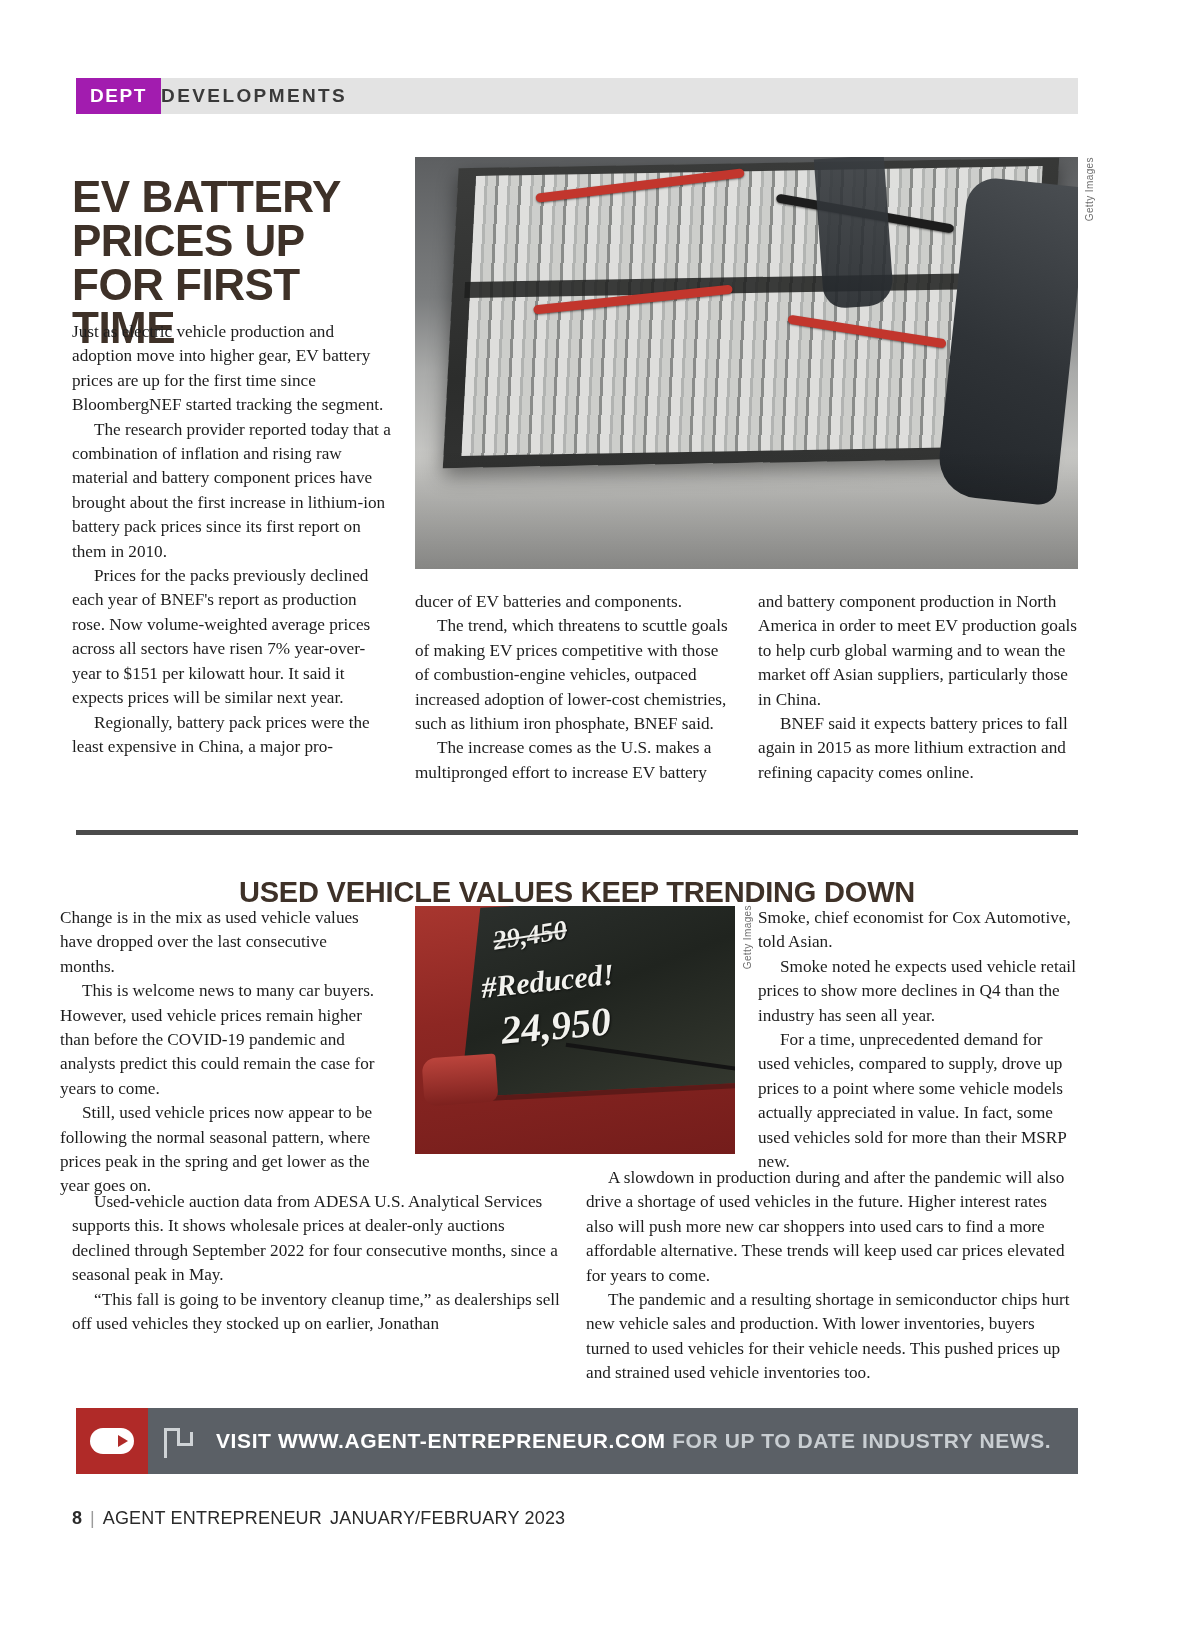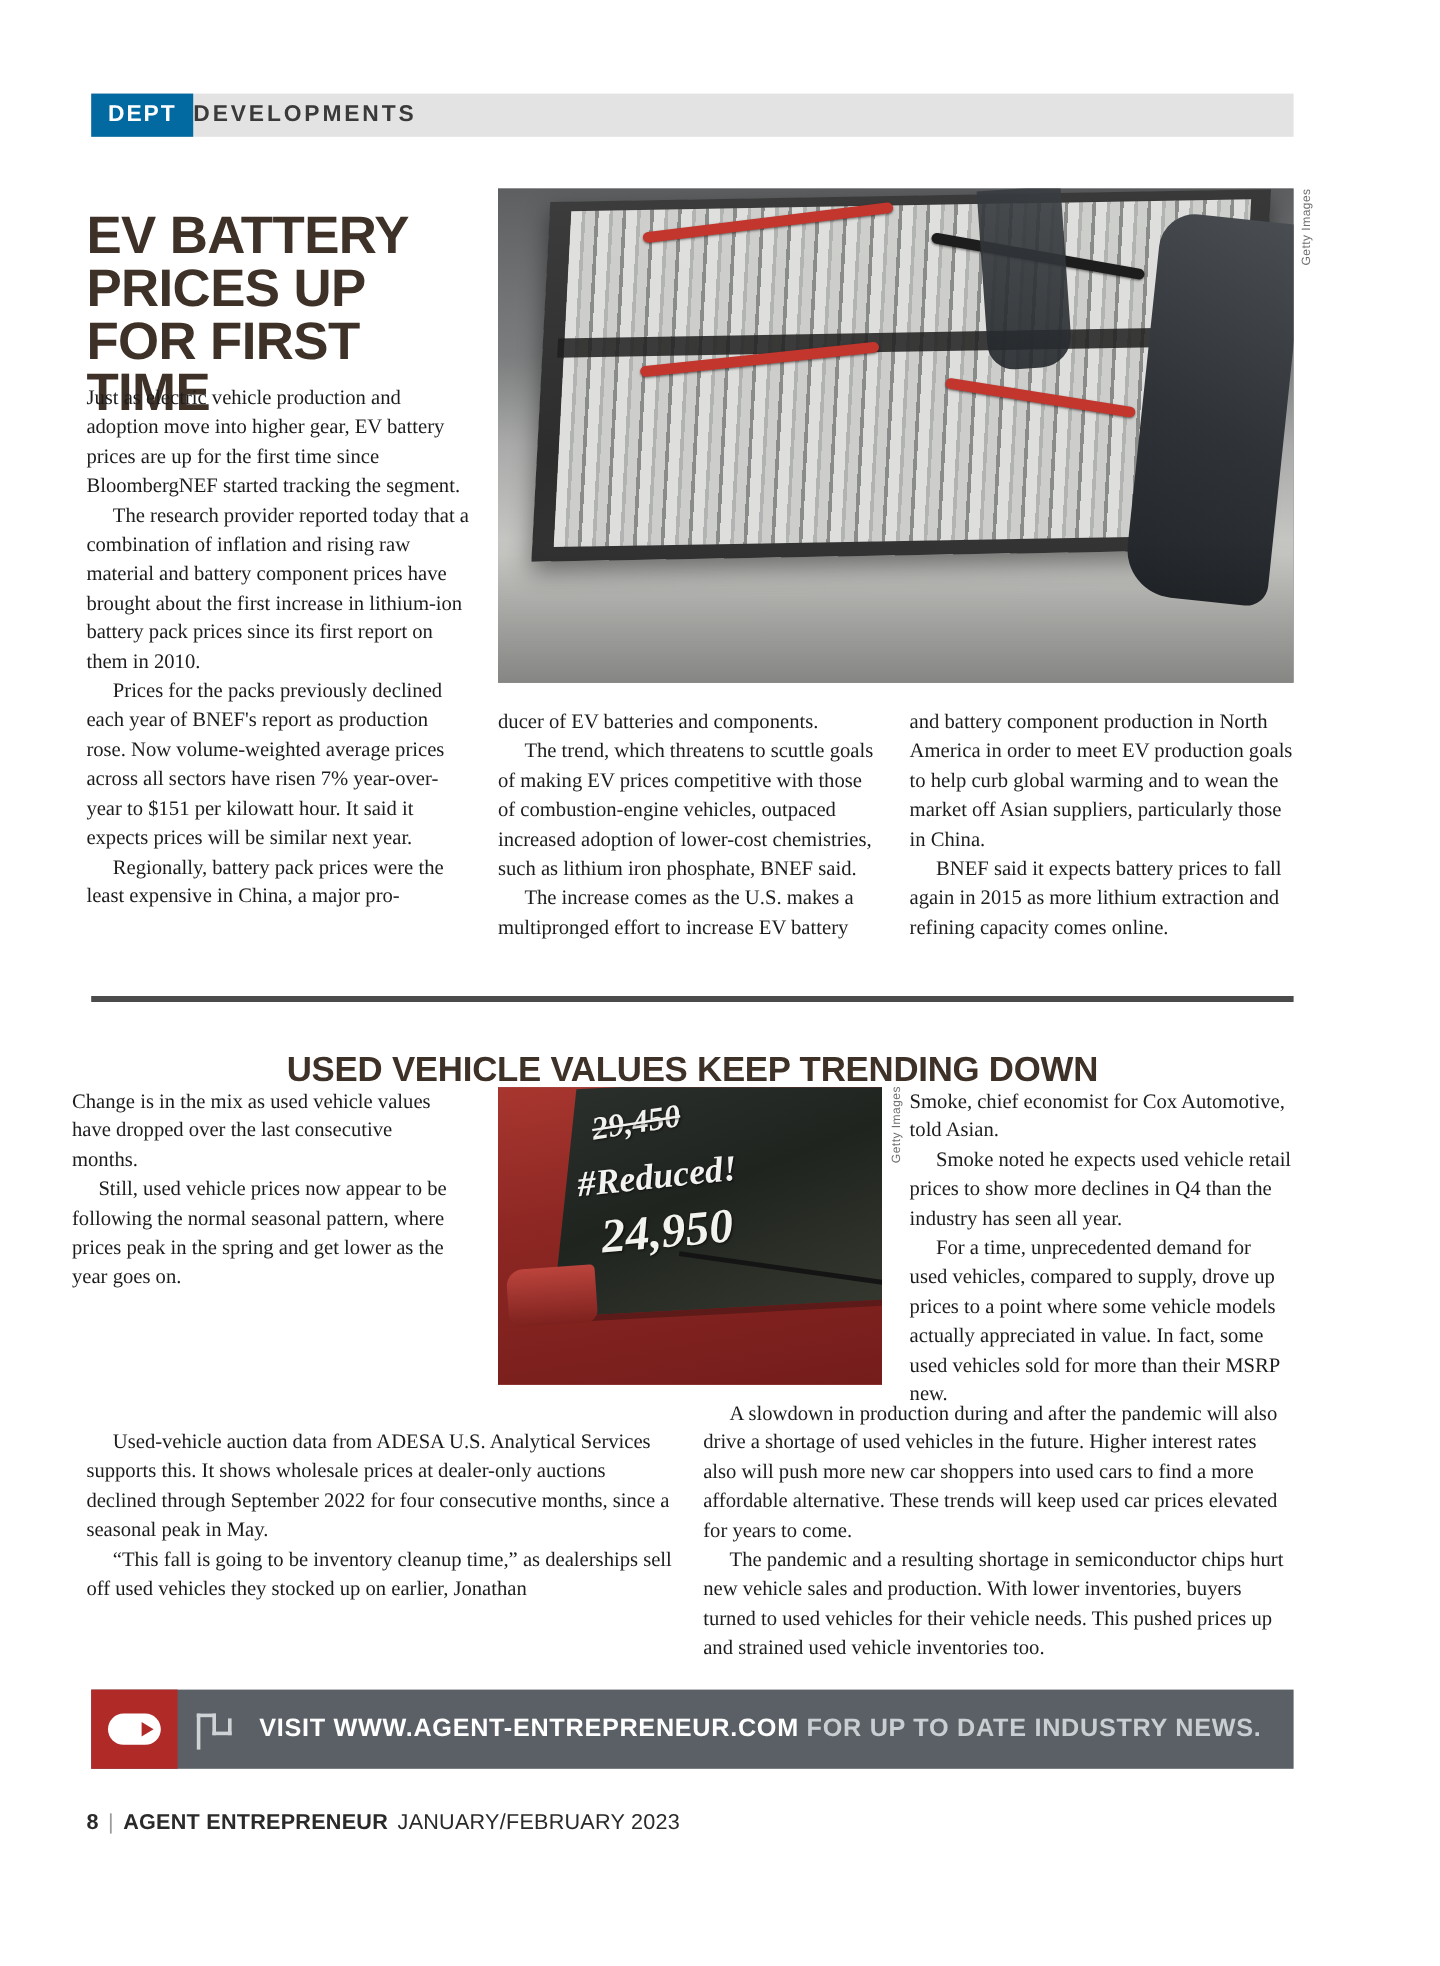--- a/index.html
+++ b/index.html
@@ -22,21 +22,21 @@
     position: absolute;
     left: 76px;
     top: 78px;
     width: 1002px;
     height: 36px;
     background: #e3e3e3;
     display: flex;
     align-items: stretch;
   }
   .dept-tag {
-    background: #0369a1;
+    background: #a21caf;
     color: #ffffff;
     font-family: "Liberation Sans", sans-serif;
     font-weight: bold;
     font-size: 19px;
     letter-spacing: 1.6px;
     display: flex;
     align-items: center;
     justify-content: center;
     padding: 0 14px;
   }
@@ -300,21 +300,21 @@
     top: 1508px;
     font-family: "Liberation Sans", sans-serif;
     font-size: 18px;
     color: #2a2a2a;
     display: flex;
     align-items: baseline;
     gap: 8px;
   }
   .footer .pg { font-weight: bold; }
   .footer .sep { color: #9b9b9b; }
-  .footer .mag { font-weight: bold; letter-spacing: .2px; text-align: center; }
+  .footer .mag { font-weight: normal; letter-spacing: .2px; text-align: center; }
   .footer .issue { font-weight: normal; letter-spacing: .2px; }
 </style>
 </head>
 <body>
 
 <div class="page">
 
   <div class="dept-bar">
     <div class="dept-tag">DEPT</div>
     <div class="dept-name">DEVELOPMENTS</div>
@@ -365,20 +365,21 @@
     <div class="wiper"></div>
     <div class="mirror"></div>
     <div class="handwriting hw1">29,450</div>
     <div class="handwriting hw2">#Reduced!</div>
     <div class="handwriting hw3">24,950</div>
   </div>
   <div class="credit-v" id="credit2">Getty Images</div>
 
   <div class="body-text" id="a2c1">
     <p class="first">Change is in the mix as used vehicle values have dropped over the last consecutive months.</p>
+    <p>This is welcome news to many car buyers. However, used vehicle prices remain higher than before the COVID-19 pandemic and analysts predict this could remain the case for years to come.</p>
     <p>Still, used vehicle prices now appear to be following the normal seasonal pattern, where prices peak in the spring and get lower as the year goes on.</p>
   </div>
 
   <div class="body-text" id="a2c3">
     <p class="first">Smoke, chief economist for Cox Automotive, told Asian.</p>
     <p>Smoke noted he expects used vehicle retail prices to show more declines in Q4 than the industry has seen all year.</p>
     <p>For a time, unprecedented demand for used vehicles, compared to supply, drove up prices to a point where some vehicle models actually appreciated in value. In fact, some used vehicles sold for more than their MSRP new.</p>
   </div>
 
   <div class="body-text" id="a2full-left">

